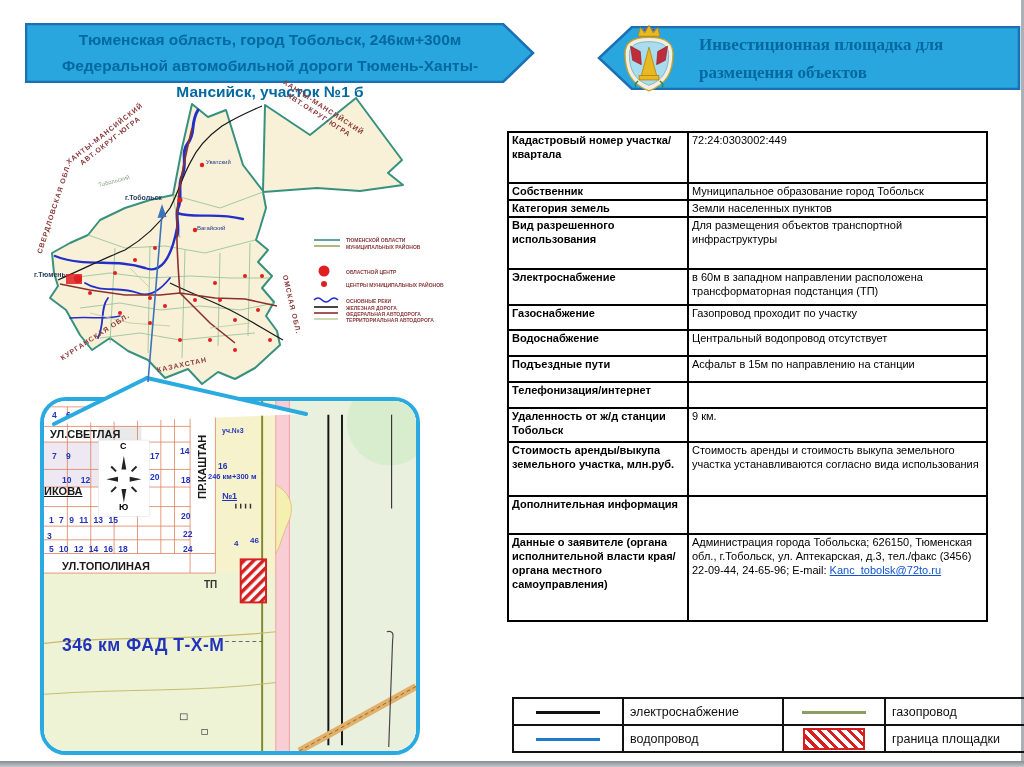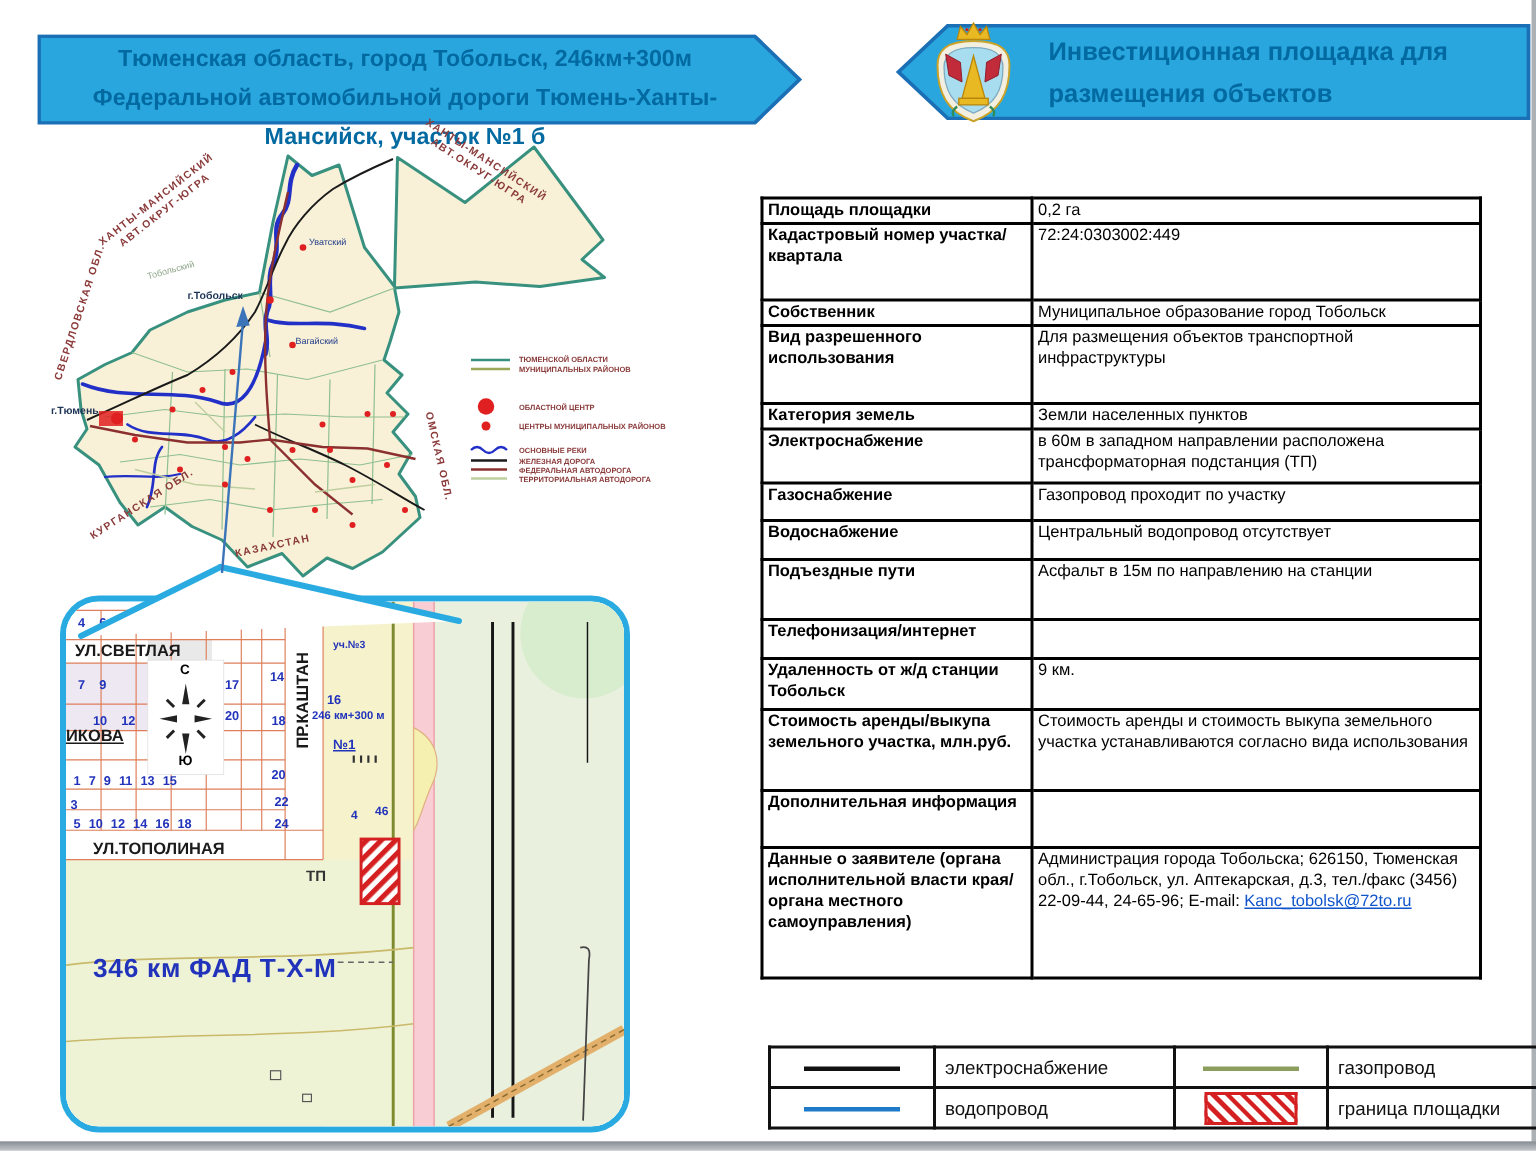--- a/index.html
+++ b/index.html
@@ -54,21 +54,21 @@
 
 <div class="slide">
 
   <div class="abs" style="left:25px;top:23px;width:512px;height:60px;">
     <svg width="512" height="60" viewBox="0 0 512 60">
       <polygon points="1,1 478,1 508,30 478,59 1,59" fill="#29A6DE" stroke="#1B6FB5" stroke-width="2.5"></polygon>
     </svg>
     <div class="abs banner-text banner-left-text">Тюменская область,  город Тобольск, 246км+300м Федеральной автомобильной дороги Тюмень-Ханты-Мансийск, участок №1 б</div>
   </div>
 
-  <div class="abs" style="left:597px;top:16px;width:424px;height:64px;">
+  <div class="abs" style="left:597px;top:26px;width:424px;height:64px;font-family:Liberation Serif, serif;">
     <svg width="424" height="64" viewBox="0 0 424 64">
       <polygon points="35,1 422,1 422,63 35,63 2,32" fill="#29A6DE" stroke="#1B6FB5" stroke-width="2.5"></polygon>
     </svg>
     <svg class="abs" style="left:16px;top:-5px;" width="72" height="72" viewBox="0 0 60 66">
       <polygon points="20,14 22,6 26,11 30,4 34,11 38,6 40,14" fill="#E8B923" stroke="#B8860B" stroke-width="0.8"></polygon>
       <circle cx="26" cy="8" r="1" fill="#C22"></circle>
         <circle cx="34" cy="8" r="1" fill="#C22"></circle>
       <path d="M30,15 C13,15 8,21 8,30 C8,47 14,58 30,64 C46,58 52,47 52,30 C52,21 47,15 30,15 Z" fill="#F3EFE0" stroke="#C9A227" stroke-width="1.2"></path>
       <path d="M30,19 C16,19 12,24 12,31 C12,45 17,54 30,59 C43,54 48,45 48,31 C48,24 44,19 30,19 Z" fill="#A8DCEF" stroke="#7FAAC0" stroke-width="0.8"></path>
       <polygon points="22,28 13,23 15,36 23,40" fill="#C12B3A" stroke="#8B1E2A" stroke-width="0.6"></polygon>
@@ -318,53 +318,49 @@
     <line x1="109" y1="10" x2="268" y2="46" stroke="#29ABE2" stroke-width="4" stroke-linecap="round"></line>
   </svg>
 
   <svg class="abs" style="left:140px;top:198px;pointer-events:none;" width="40" height="200" viewBox="0 0 40 200">
     <line x1="8" y1="184" x2="22" y2="16" stroke="#3B74B8" stroke-width="1.6"></line>
     <polygon points="22,6 17.5,20 26.5,19" fill="#3B74B8"></polygon>
   </svg>
 
   <table class="abs info-table">
     <tbody>
-        <tr style="height:17px">
-      <td class="l">Площадь площадки</td>
-      <td>0,2 га</td>
-        </tr>
     <tr style="height:51px">
       <td class="l">Кадастровый номер участка/квартала</td>
       <td>72:24:0303002:449</td>
         </tr>
     <tr style="height:17px">
       <td class="l">Собственник</td>
       <td>Муниципальное образование город Тобольск</td>
         </tr>
+    <tr style="height:17px">
+      <td class="l">Категория земель</td>
+      <td>Земли населенных пунктов</td>
+        </tr>
     <tr style="height:52px">
       <td class="l">Вид разрешенного использования</td>
       <td>Для размещения объектов транспортной инфраструктуры</td>
         </tr>
-    <tr style="height:17px">
-      <td class="l">Категория земель</td>
-      <td>Земли населенных пунктов</td>
-        </tr>
     <tr style="height:36px">
       <td class="l">Электроснабжение</td>
       <td>в 60м в западном направлении расположена трансформаторная подстанция (ТП)</td>
         </tr>
     <tr style="height:25px">
       <td class="l">Газоснабжение</td>
       <td>Газопровод проходит по участку</td>
         </tr>
     <tr style="height:26px">
       <td class="l">Водоснабжение</td>
       <td>Центральный водопровод отсутствует</td>
         </tr>
-    <tr style="height:40px">
+    <tr style="height:26px">
       <td class="l">Подъездные пути</td>
       <td>Асфальт в 15м по направлению на станции</td>
         </tr>
     <tr style="height:26px">
       <td class="l">Телефонизация/интернет</td>
       <td></td>
         </tr>
     <tr style="height:34px">
       <td class="l">Удаленность от ж/д станции Тобольск</td>
       <td>9 км.</td>

